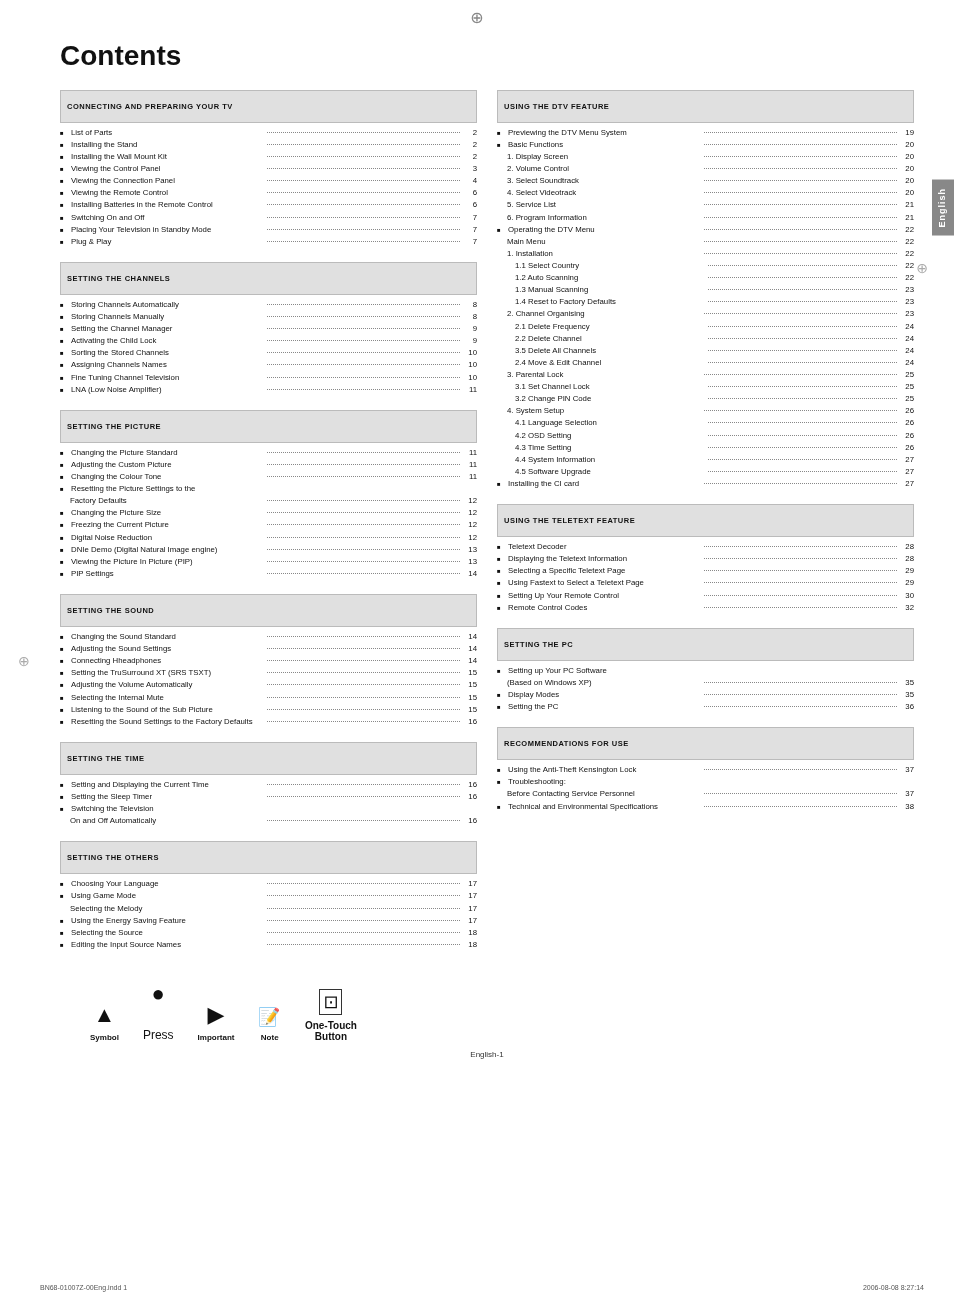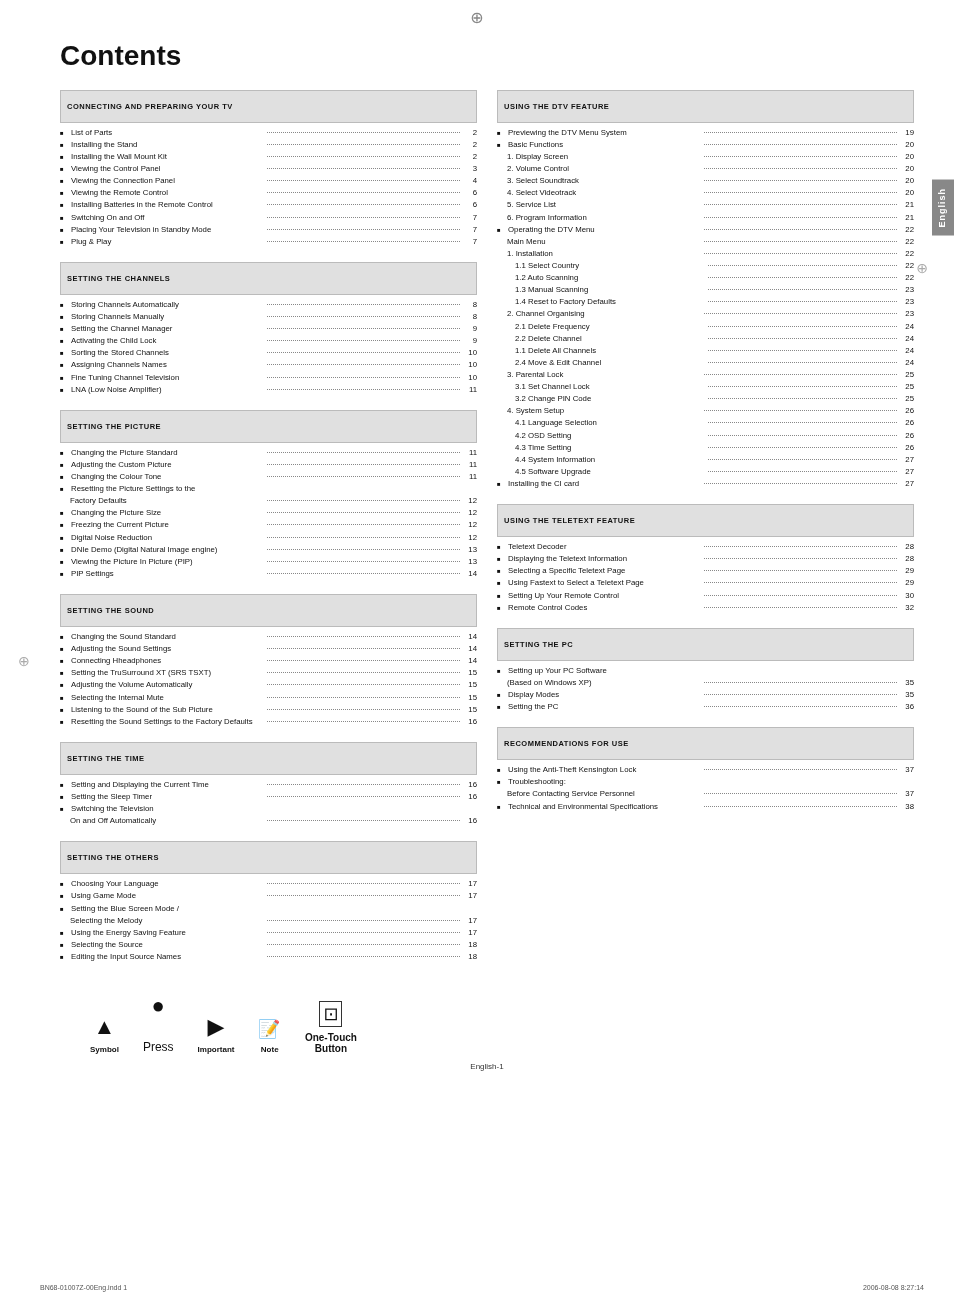--- a/index.html
+++ b/index.html
@@ -442,26 +442,20 @@
           <span class="label">Choosing Your Language</span>
           <span class="dots"></span>
           <span class="page-num">17</span>
         </div>
         <div class="toc-item">
           <span class="bullet">■</span>
           <span class="label">Using Game Mode</span>
           <span class="dots"></span>
           <span class="page-num">17</span>
         </div>
-        <div class="toc-item">
-          <span class="bullet">■</span>
-          <span class="label">Setting the Blue Screen Mode /</span>
-          <span class="dots" style="visibility:hidden"></span>
-          <span class="page-num"></span>
-        </div>
         <div class="toc-item indent">
           <span class="label">Selecting the Melody</span>
           <span class="dots"></span>
           <span class="page-num">17</span>
         </div>
         <div class="toc-item">
           <span class="bullet">■</span>
           <span class="label">Using the Energy Saving Feature</span>
           <span class="dots"></span>
           <span class="page-num">17</span>
@@ -596,21 +590,21 @@
           <span class="label">2.1 Delete Frequency</span>
           <span class="dots"></span>
           <span class="page-num">24</span>
         </div>
         <div class="toc-item indent2">
           <span class="label">2.2 Delete Channel</span>
           <span class="dots"></span>
           <span class="page-num">24</span>
         </div>
         <div class="toc-item indent2">
-          <span class="label">1.1 Delete All Channels</span>
+          <span class="label">3.5 Delete All Channels</span>
           <span class="dots"></span>
           <span class="page-num">24</span>
         </div>
         <div class="toc-item indent2">
           <span class="label">2.4 Move &amp; Edit Channel</span>
           <span class="dots"></span>
           <span class="page-num">24</span>
         </div>
         <div class="toc-item indent">
           <span class="label">3. Parental Lock</span>

